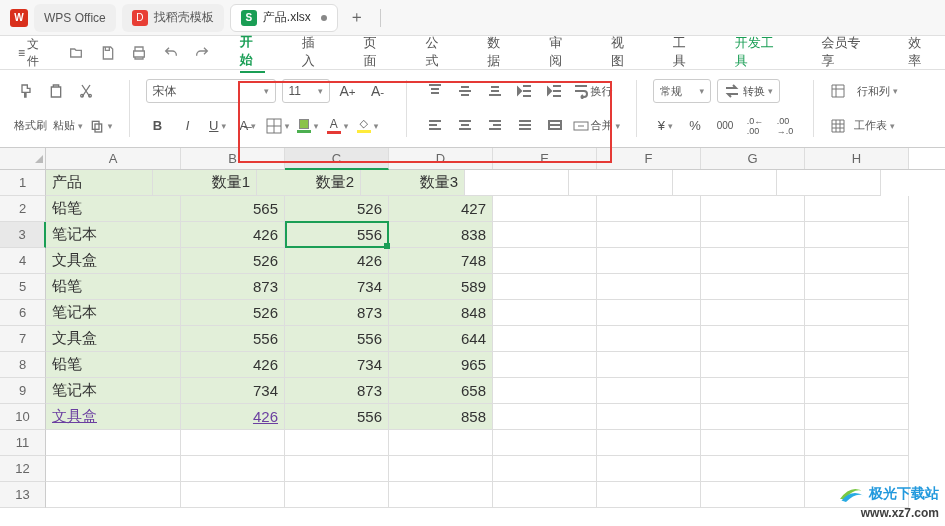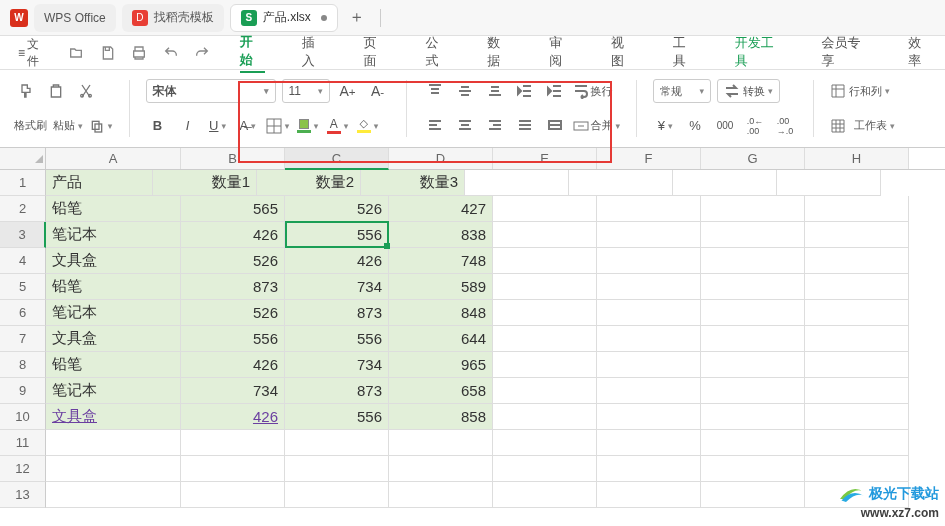--- a/index.html
+++ b/index.html
@@ -86,21 +86,21 @@
   }
   .ribbon-sep { width:1px;background:#e0e0e0;margin:6px 2px;}
   .ribbon-row { display:flex;align-items:center;gap:6px;}
   .ribbon-btn {
     display:flex;align-items:center;justify-content:center;
     min-width:24px;height:24px;color:#555;cursor:pointer;
     border-radius:3px;font-size:13px;
   }
   .ribbon-btn svg { width:16px;height:16px; }
   .ribbon-lbl { font-size:11px;text-align:center;color:#555;cursor:pointer;}
-  .font-select { height:24px;border:1px solid #ccc;border-radius:3px;display:flex;align-items:center;padding:0 6px;min-width:130px;justify-content:space-between;cursor:pointer;color:#555;font-weight:bold;}
+  .font-select { height:24px;border:1px solid #ccc;border-radius:3px;display:flex;align-items:center;padding:0 6px;min-width:130px;justify-content:space-between;cursor:pointer;color:#555;}
   .size-select { height:24px;border:1px solid #ccc;border-radius:3px;display:flex;align-items:center;padding:0 6px;min-width:48px;justify-content:space-between;cursor:pointer;color:#555;}
   .fmt-select { height:24px;border:1px solid #ccc;border-radius:3px;display:flex;align-items:center;padding:0 6px;min-width:58px;justify-content:space-between;cursor:pointer;color:#555;font-size:11px;}
   .dd { font-size:9px;color:#888;margin-left:3px;}
   .color-underline { display:flex;flex-direction:column;align-items:center;line-height:1;}
   .color-bar-green { height:3px;width:14px;background:#4caf50;margin-top:1px;}
   .color-bar-red { height:3px;width:14px;background:#e53935;margin-top:1px;}
   .color-bar-yellow { height:3px;width:14px;background:#ffeb3b;margin-top:1px;}
   .color-box-green { width:10px;height:10px;border:1px solid #888;background:#8bc34a;}
 
   .red-annot-box {
@@ -403,21 +403,21 @@
     </div>
   </div>
   <div class="ribbon-sep"></div>
 
   <div class="ribbon-group">
     <div class="ribbon-row">
       <div class="ribbon-btn" style="font-size:11px">
           <svg viewBox="0 0 16 16" width="14" height="14">
             <path stroke="#777" fill="none" d="M2 2h12v12H2zM2 6h12M6 2v12"></path>
           </svg>
-          <span style="margin-left:3px">行和列</span>
+          <span style="margin-left:11px">行和列</span>
           <span class="dd">▾</span>
         </div>
     </div>
     <div class="ribbon-row">
       <div class="ribbon-btn" style="font-size:11px">
           <svg viewBox="0 0 16 16" width="14" height="14">
             <path stroke="#777" fill="none" d="M2 2h12v12H2zM2 6h12M2 10h12M6 2v12M10 2v12"></path>
           </svg>
           <span style="margin-left:8px">工作表</span>
           <span class="dd">▾</span>

